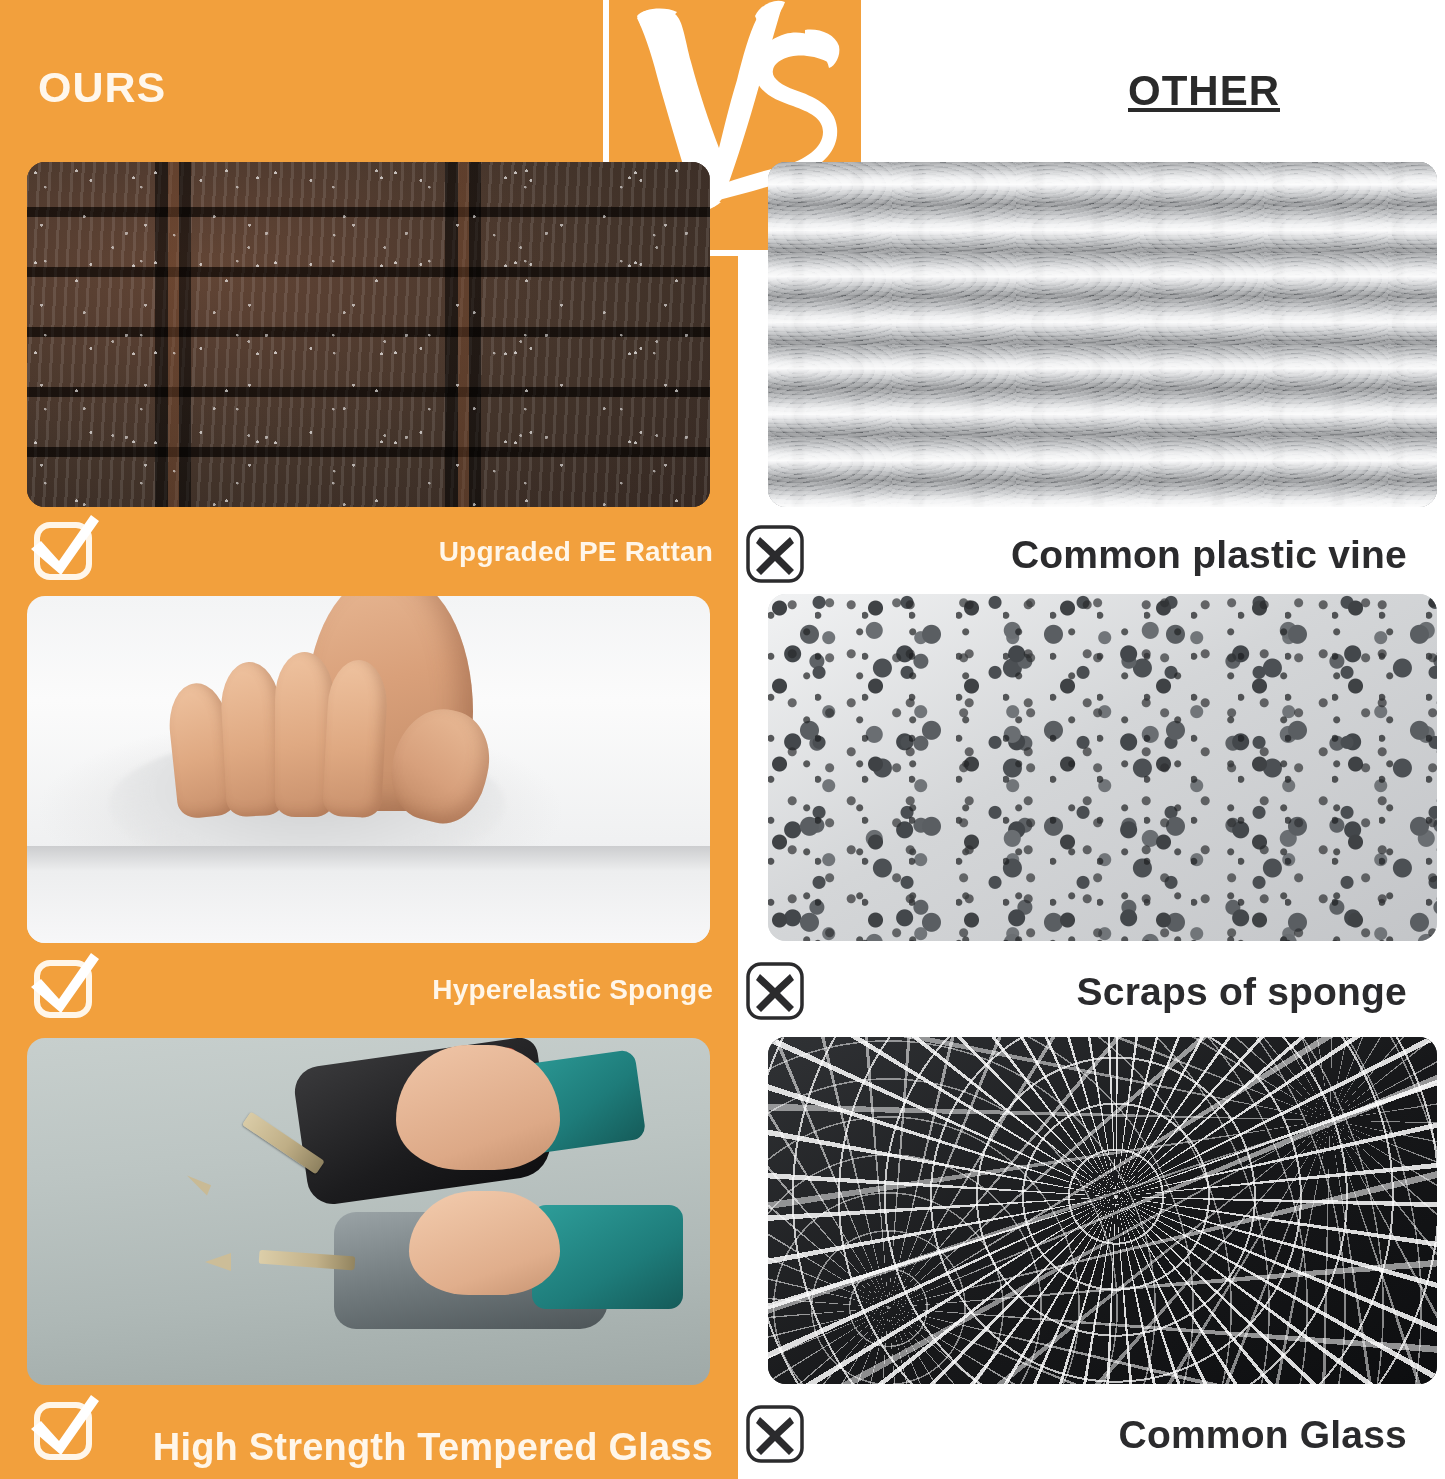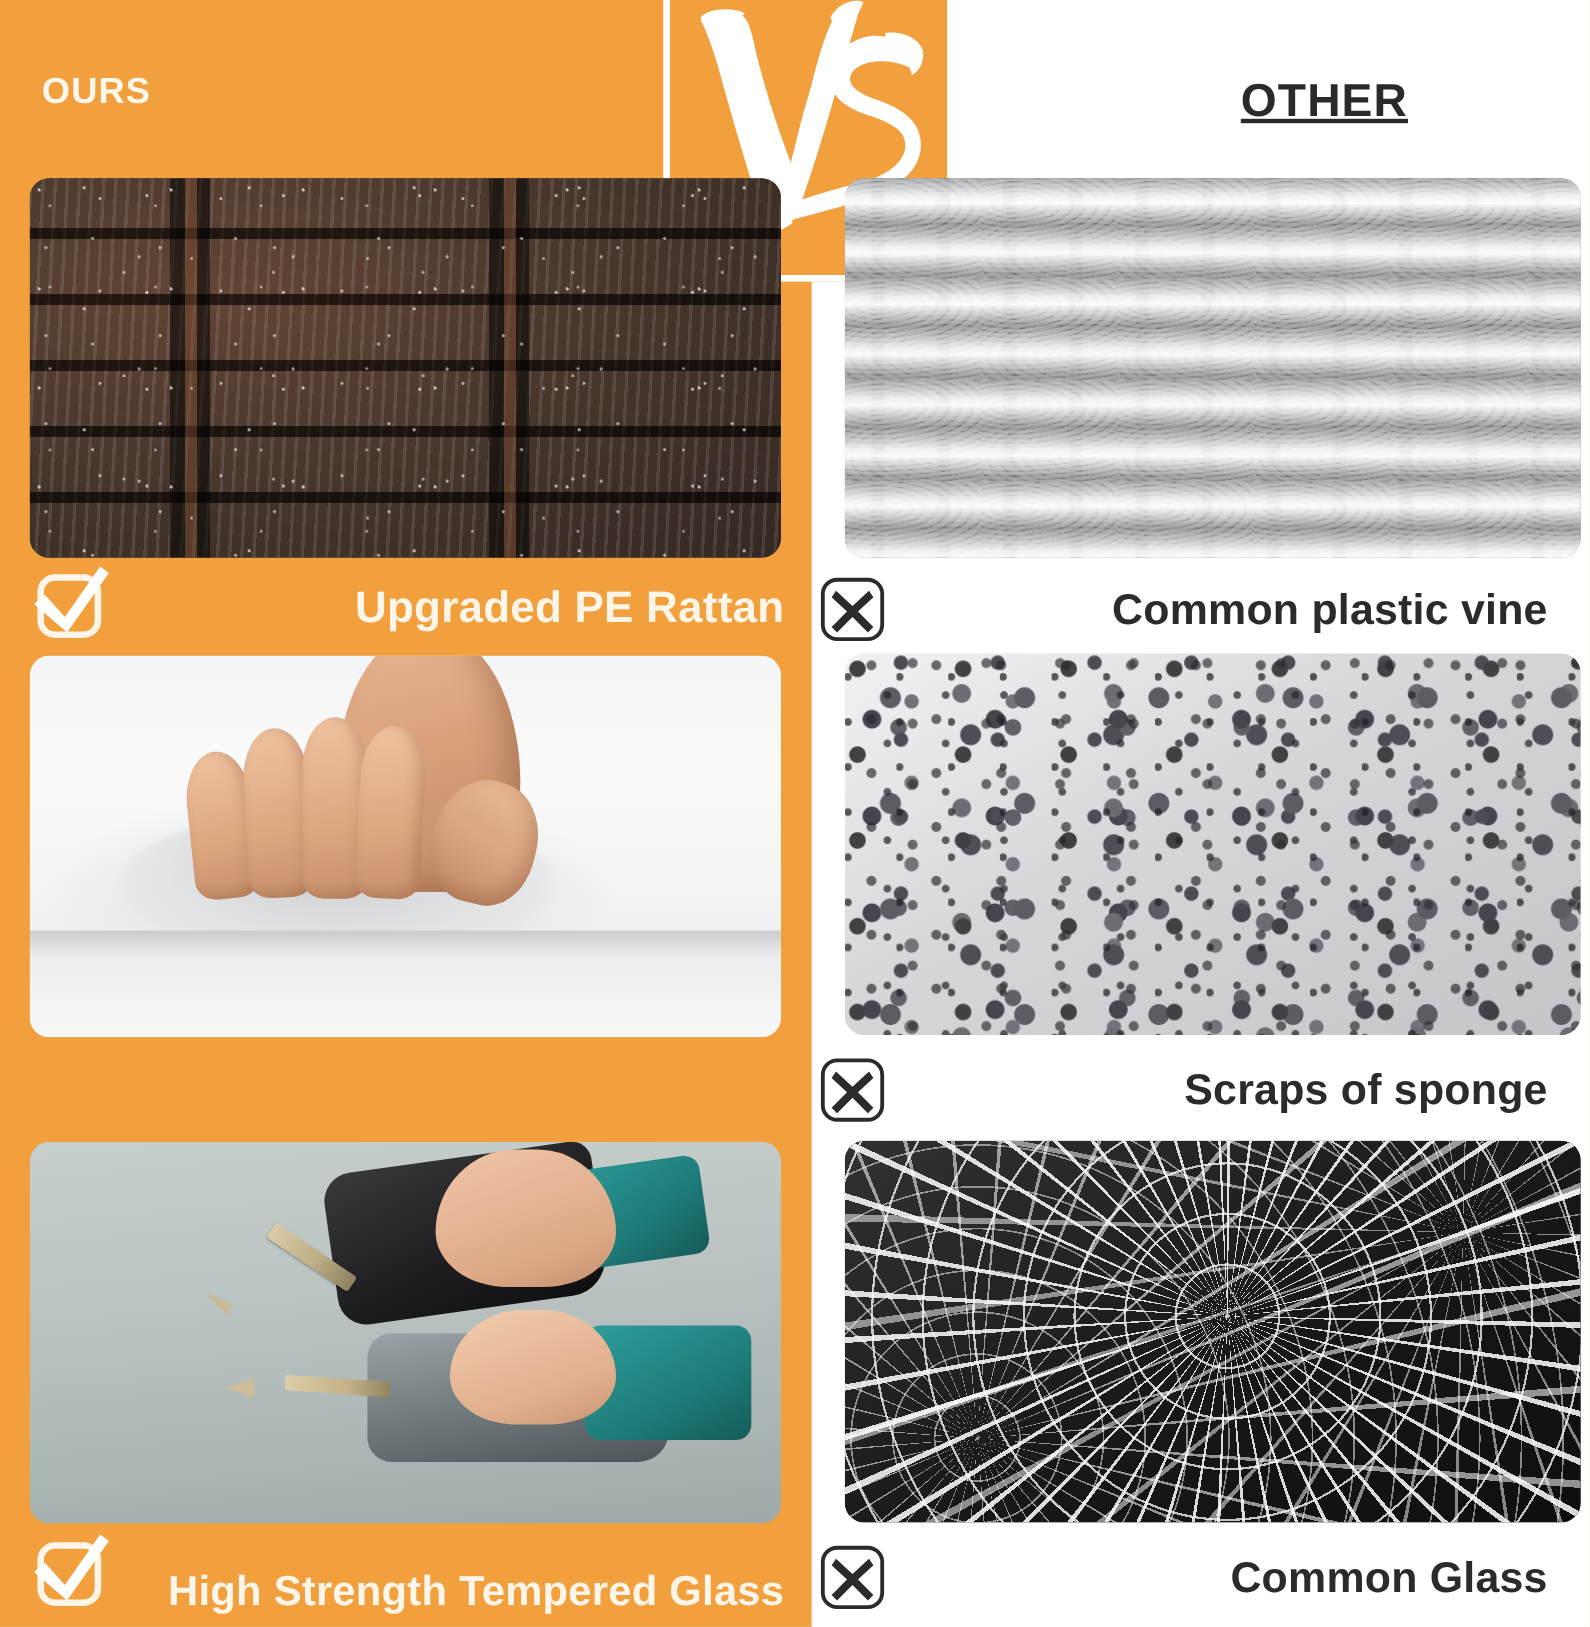--- a/index.html
+++ b/index.html
@@ -36,21 +36,21 @@
     width: 707px;
     height: 1479px;
     background: #ffffff;
   }
 
   
   .hdr-ours {
     position: absolute;
     left: 38px;
     top: 66px;
-    font-size: 33px;
+    font-size: 43px;
     font-weight: bold;
     letter-spacing: 1px;
     color: #FFF7EC;
     line-height: 1;
   }
   .hdr-other {
     position: absolute;
     left: 1128px;
     top: 70px;
     font-size: 42px;
@@ -373,21 +373,21 @@
   .mark-x {
     position: relative;
     width: 60px; height: 60px;
     flex: 0 0 60px;
   }
 
   .cap-text-ours {
     flex: 1 1 auto;
     text-align: right;
     color: #FFF6E9;
-    font-size: 40px;
+    font-size: 28px;
     font-weight: bold;
     line-height: 1;
     white-space: nowrap;
     letter-spacing: .2px;
   }
   .cap-text-ours.tight { font-size: 38px; margin-top: 29px; }
   .cap-text-other {
     flex: 1 1 auto;
     text-align: right;
     color: #2B2B2D;
@@ -481,20 +481,29 @@
         <div class="thumb"></div>
       </div>
       <div class="foam-edge"></div>
     </div>
   </div>
 
   <div class="tile tile-sponge">
     <div class="ph-sponge"></div>
   </div>
 
+  <div class="cap-row cap-left cap-r2">
+    <div class="mark-check">
+      <svg width="66" height="66" viewBox="0 0 66 66" aria-hidden="true">
+        <rect x="4" y="6" width="52" height="52" rx="13" ry="13" fill="none" stroke="#FFF6E9" stroke-width="6"></rect>
+        <path d="M-2 30 L8 22 L26 42 L58 -4 L66 2 L28 56 Z" fill="#FFFFFF"></path>
+      </svg>
+    </div>
+    <div class="cap-text-ours">Hyperelastic Sponge</div>
+  </div>
 
   <div class="cap-row cap-right cap-r2b">
     <div class="mark-x">
       <svg width="60" height="60" viewBox="0 0 60 60" aria-hidden="true">
         <rect x="3" y="3" width="54" height="54" rx="13" ry="13" fill="#FFFFFF" stroke="#2B2B2D" stroke-width="3.5"></rect>
         <path d="M15 13 L30 27 L45 13 L49 19 L35 32 L49 46 L44 51 L30 37 L16 51 L11 46 L25 32 L11 19 Z" fill="#2B2B2D"></path>
       </svg>
     </div>
     <div class="cap-text-other">Scraps of sponge</div>
   </div>

